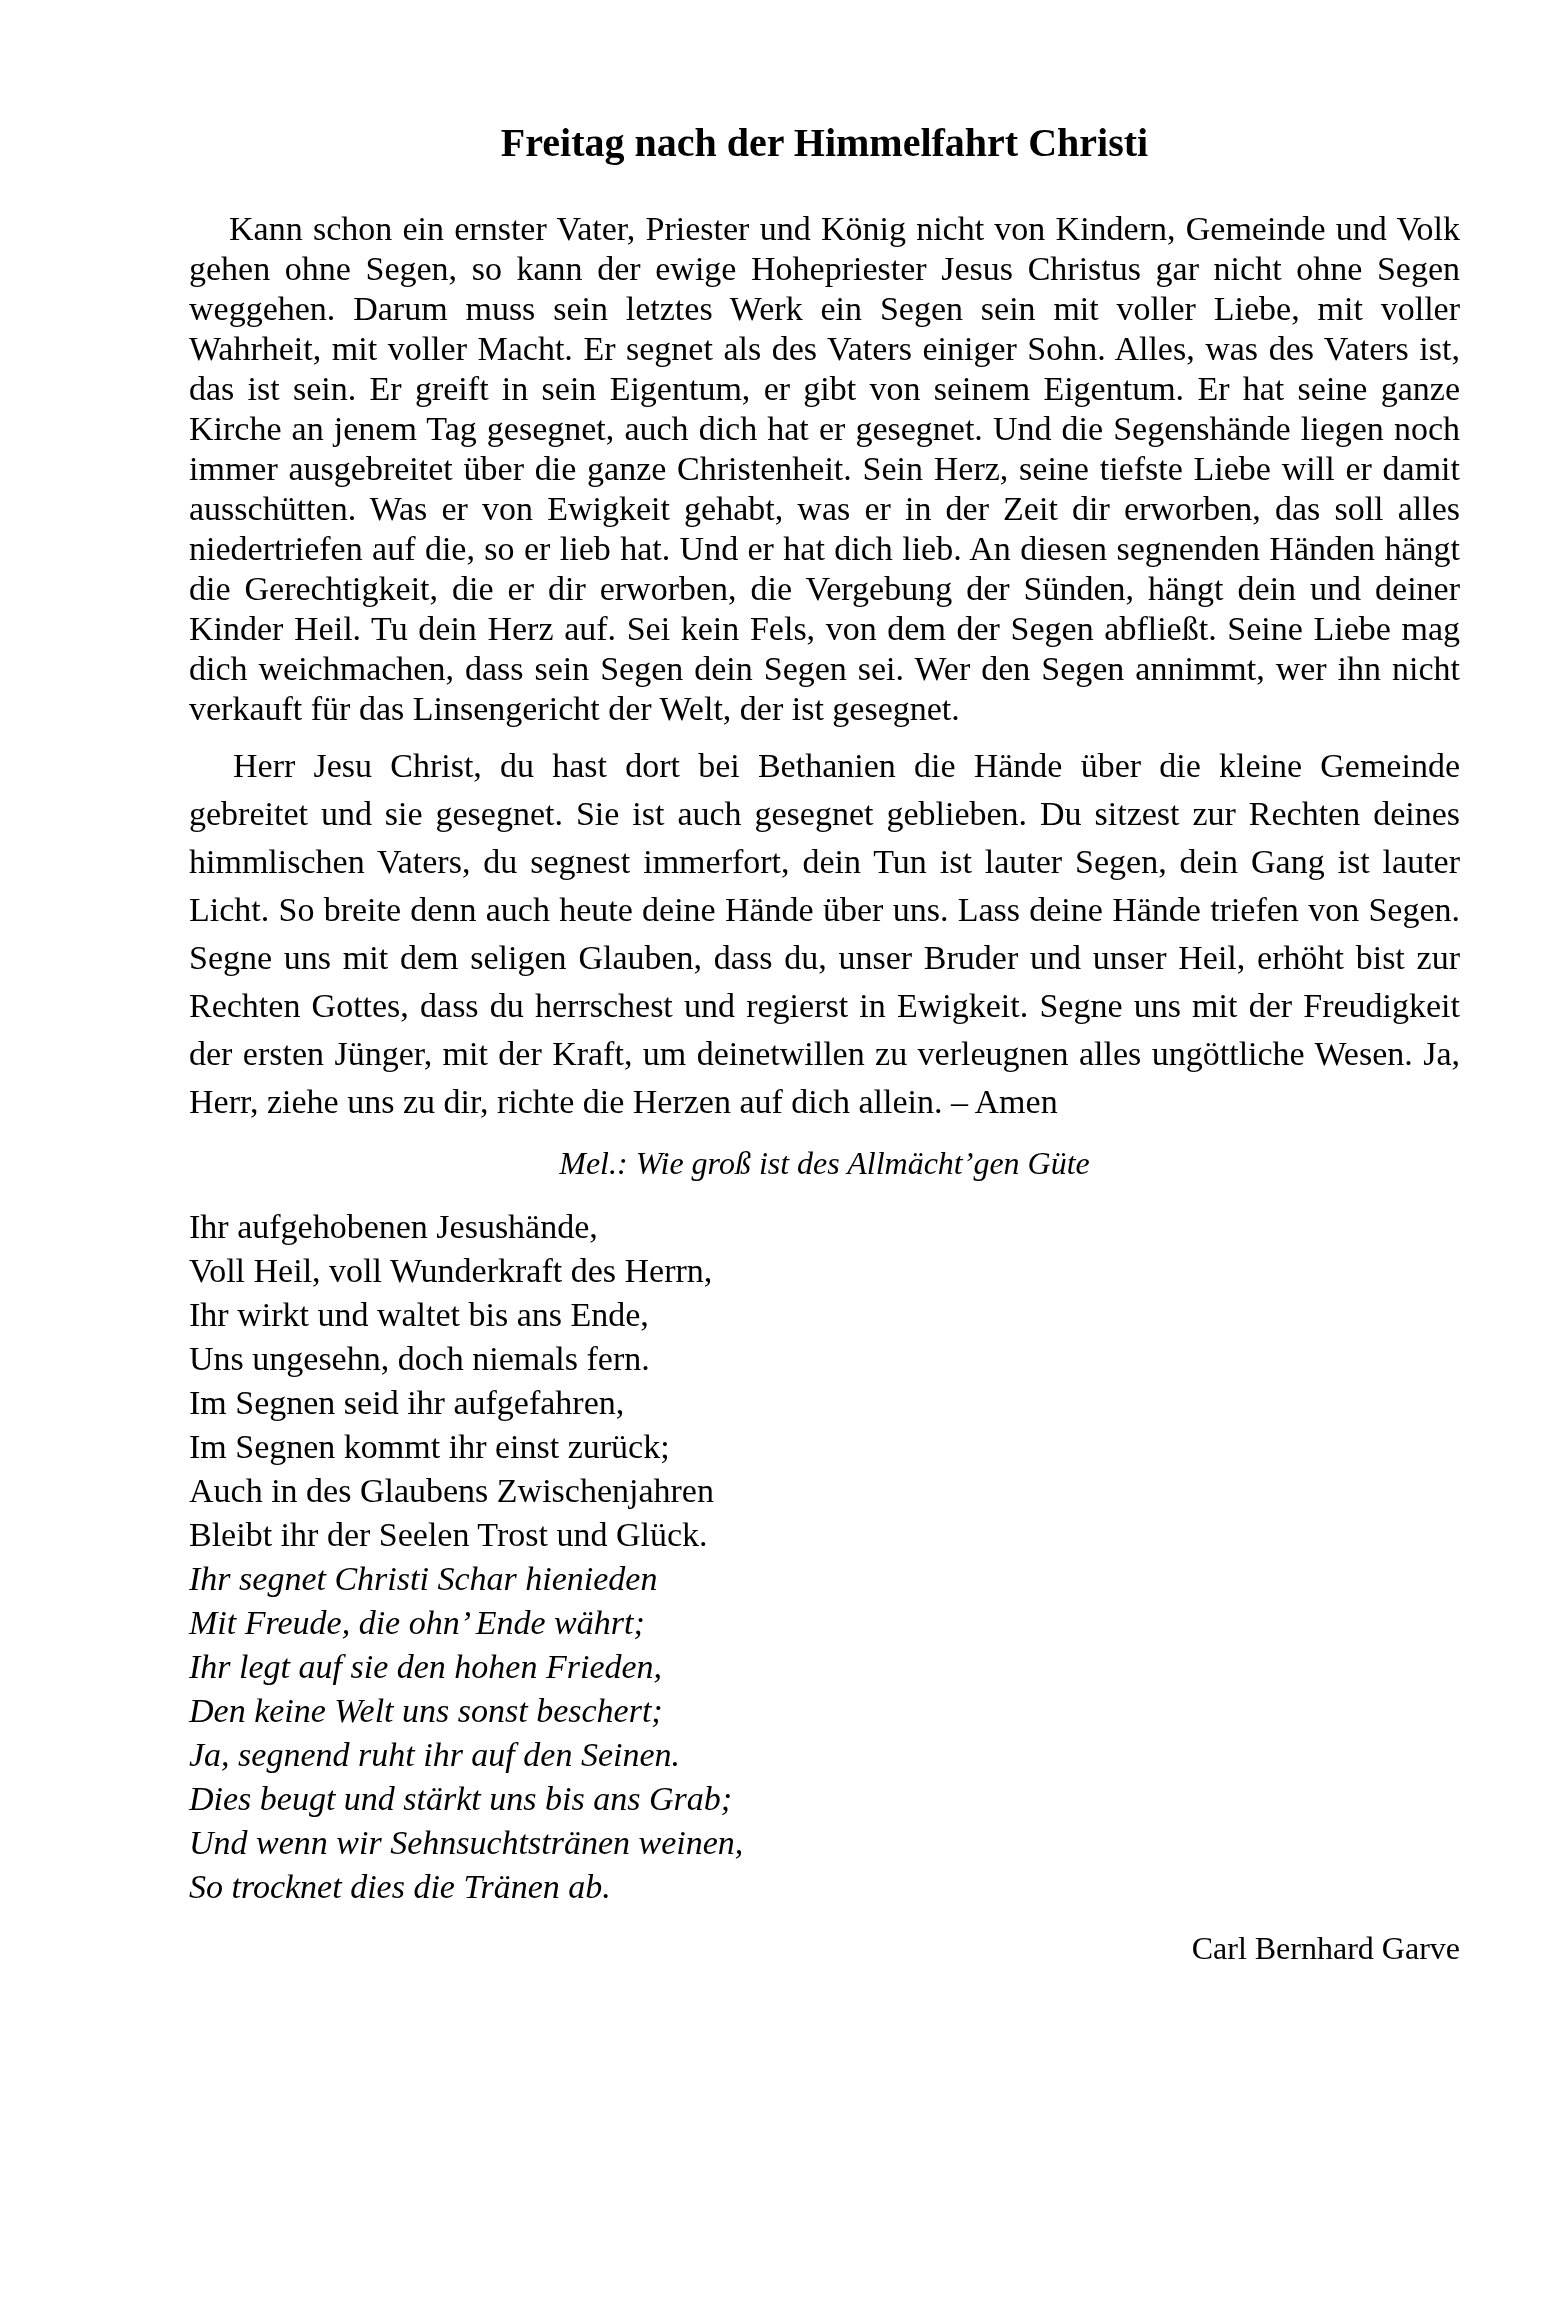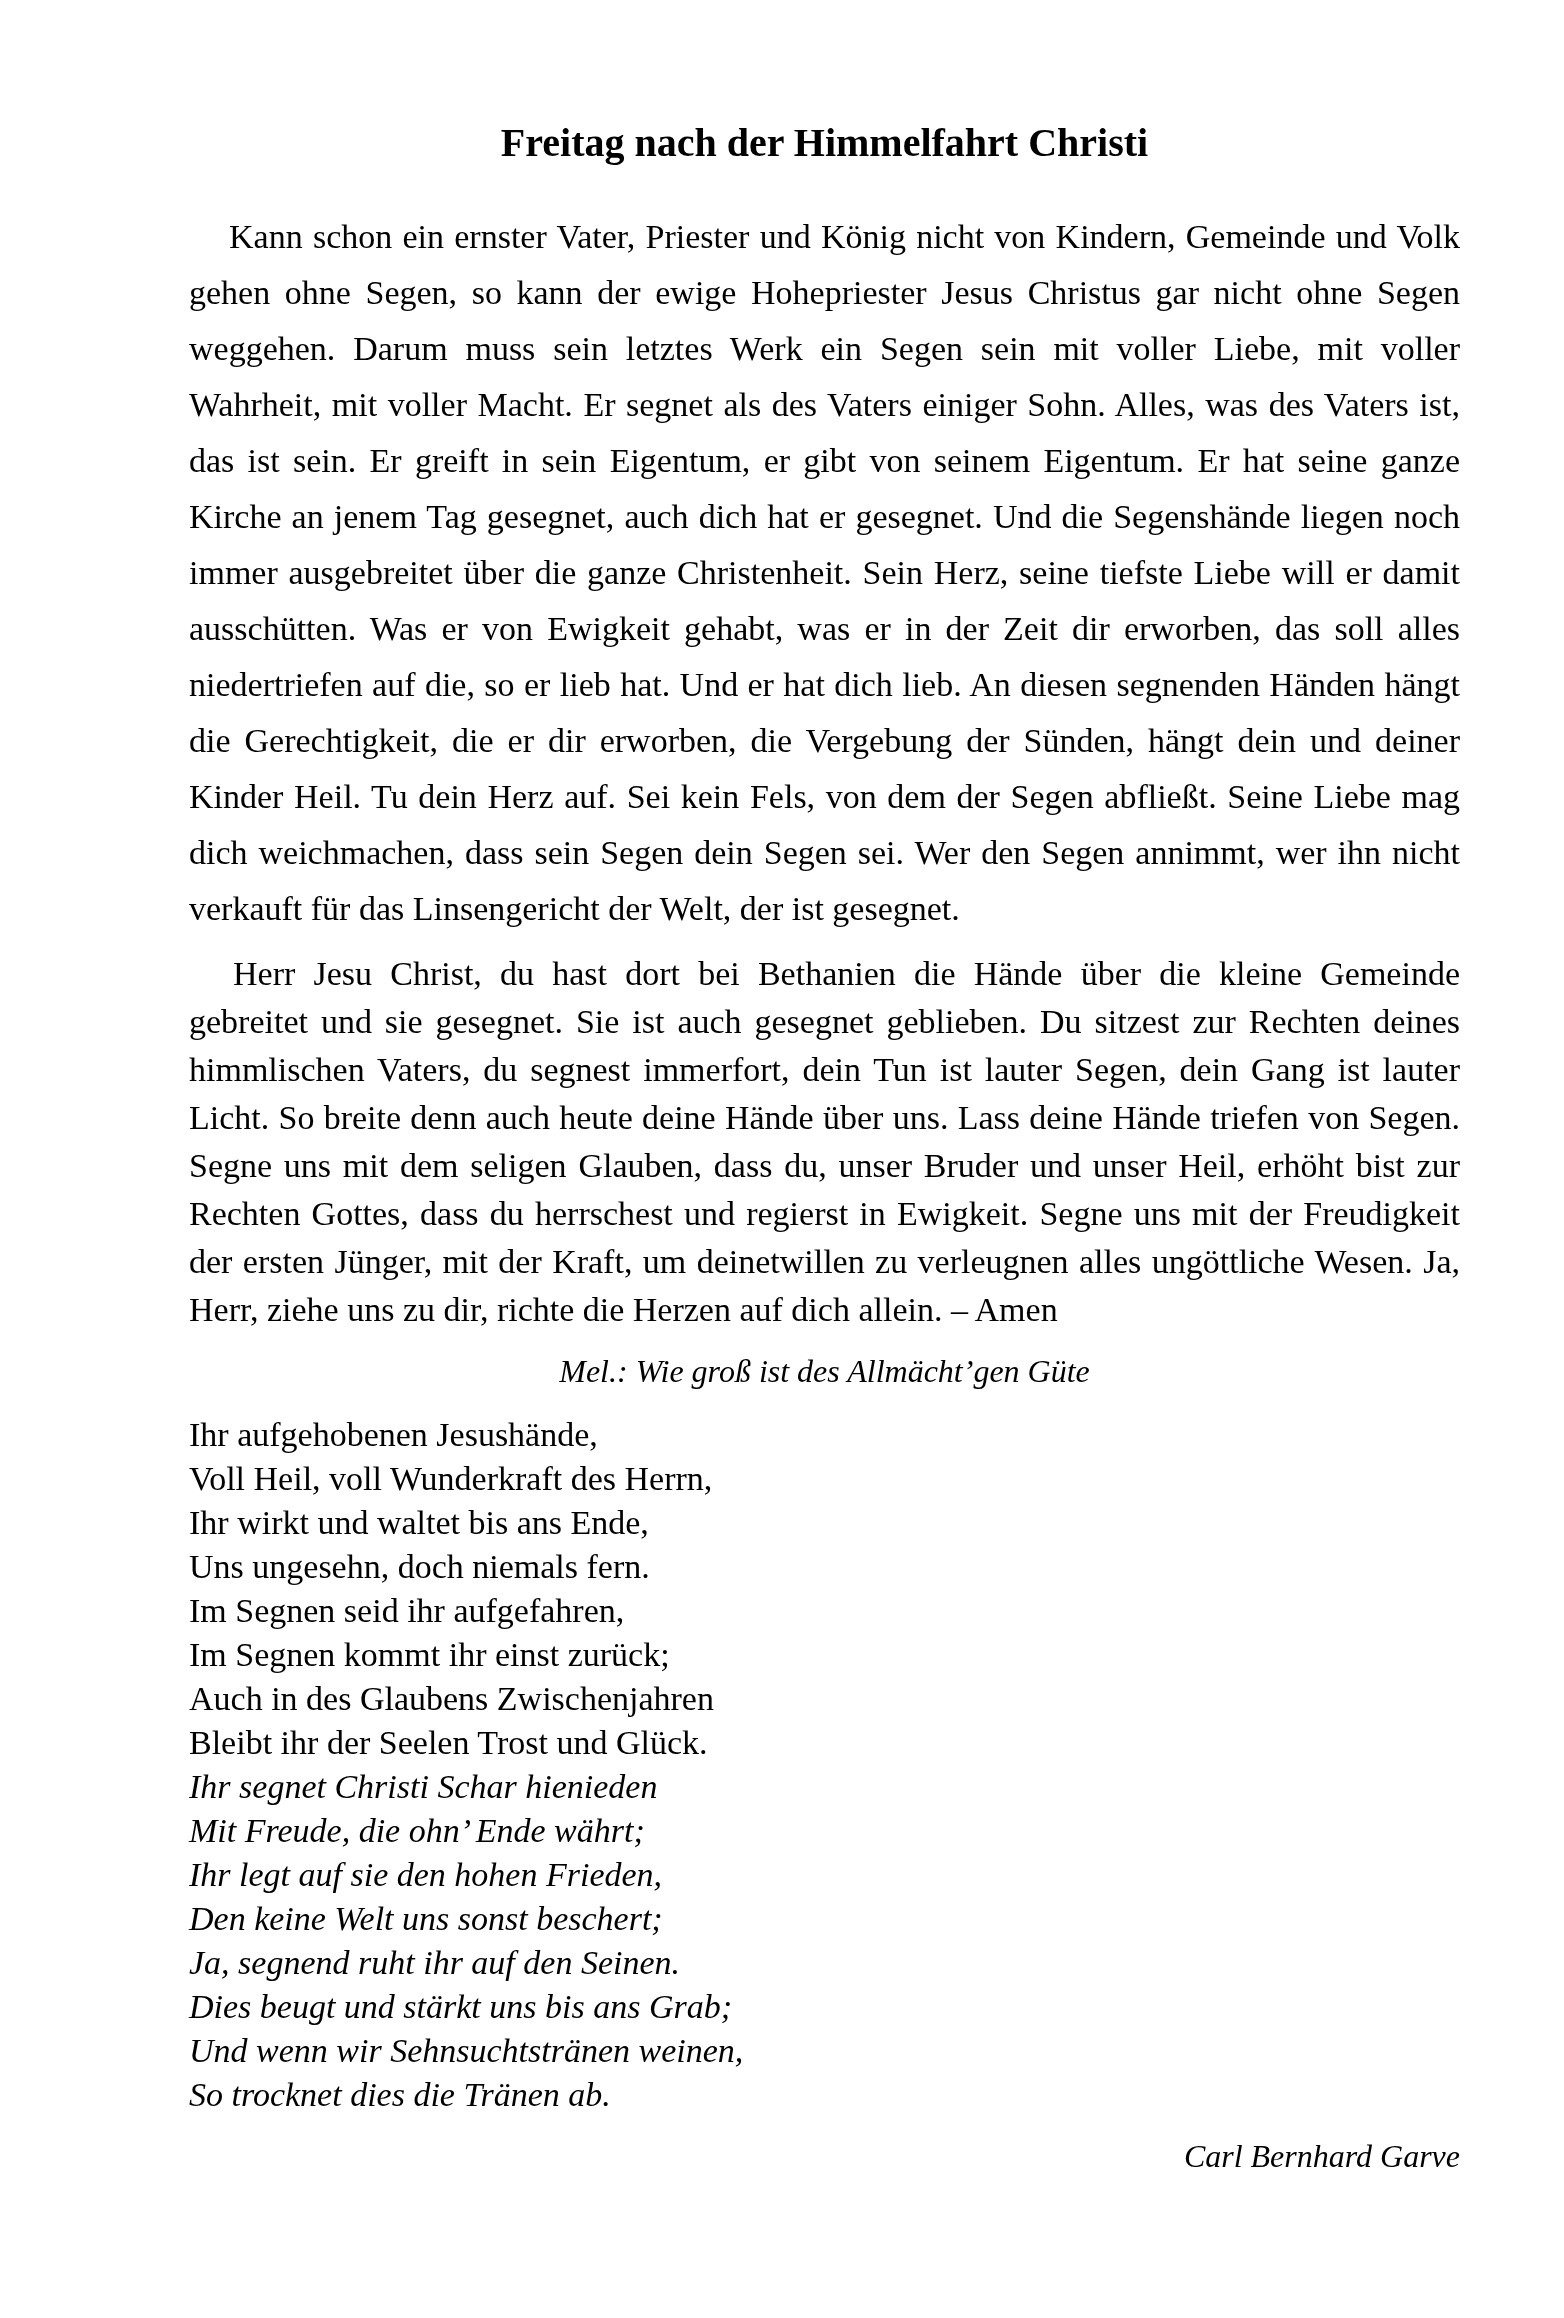--- a/index.html
+++ b/index.html
@@ -36,21 +36,21 @@
   }
   .verse-ref {
     position: absolute;
     right: 0;
     bottom: 0;
     font-weight: normal;
     font-style: italic;
   }
   .devotion {
     font-size: 34px;
-    line-height: 56px;
+    line-height: 40px;
     text-align: justify;
     text-indent: 40px;
     margin: 0 0 13px 0;
   }
   .prayer {
     font-size: 34px;
     line-height: 48px;
     text-align: justify;
     text-indent: 44px;
     margin: 0 0 14.5px 0;
@@ -74,21 +74,20 @@
   .hymn-col-left {
     width: 658px;
     flex: none;
   }
   .hymn-col-right {
     flex: 1;
     font-style: italic;
   }
   .attribution {
     font-size: 32px;
-    font-style: italic;
     text-align: right;
     line-height: 44px;
     margin: 17.7px 0 0 0;
   }
   .page-number {
     font-size: 34px;
     text-align: center;
     line-height: 44px;
     margin-top: 240px;
   }

